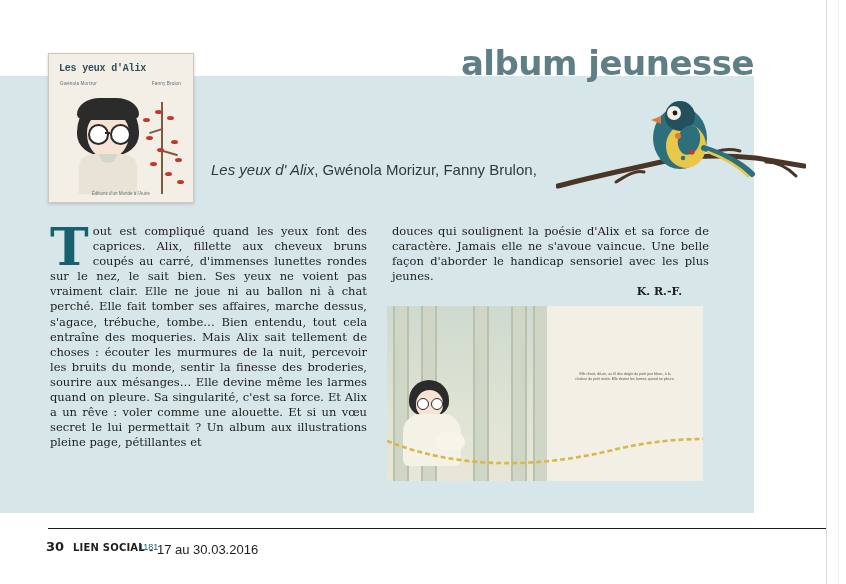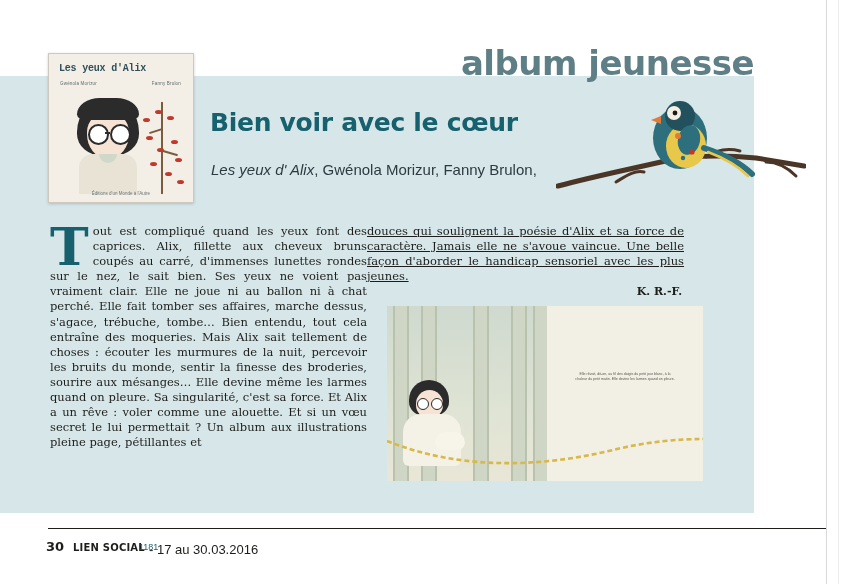--- a/index.html
+++ b/index.html
@@ -239,24 +239,23 @@
     text-align: justify;
     text-justify: inter-word;
     hyphens: manual;
   }
   .col-left {
     left: 50px;
     top: 224px;
     width: 317px;
   }
   .col-right {
-    left: 367px;
+    left: 392px;
     top: 224px;
     width: 317px;
-    text-decoration: underline;
   }
   .dropcap {
     float: left;
     font-family: "DejaVu Serif", serif;
     font-weight: bold;
     font-size: 52px;
     line-height: 42px;
     color: #17606e;
     padding: 2px 4px 0 0;
   }
@@ -449,21 +448,20 @@
       <div class="leaf" style="left:16px; top:46px;"></div>
       <div class="leaf" style="left:34px; top:56px;"></div>
       <div class="leaf" style="left:9px; top:60px;"></div>
       <div class="leaf" style="left:24px; top:70px;"></div>
       <div class="leaf" style="left:36px; top:78px;"></div>
     </div>
 
     <div class="cover-pub">Éditions d'un Monde à l'Autre</div>
   </div>
 
-  <div class="headline">Bien voir avec le cœur</div>
 
   <div class="credits">
     <span class="it">Les yeux d' Alix</span><span>, Gwénola Morizur, Fanny Brulon,</span><br>
   </div>
 
   <div class="bird-wrap">
     <svg width="250" height="120" viewBox="0 0 250 120">
       <path d="M2 90 C40 80, 70 74, 105 66 C130 60, 160 58, 200 62 L248 70" stroke="#4a3526" stroke-width="5" fill="none" stroke-linecap="round"></path>
       <path d="M60 86 C70 80, 78 74, 88 76" stroke="#4a3526" stroke-width="3" fill="none" stroke-linecap="round"></path>
       <path d="M150 61 C160 54, 172 52, 184 55" stroke="#4a3526" stroke-width="3" fill="none" stroke-linecap="round"></path>

